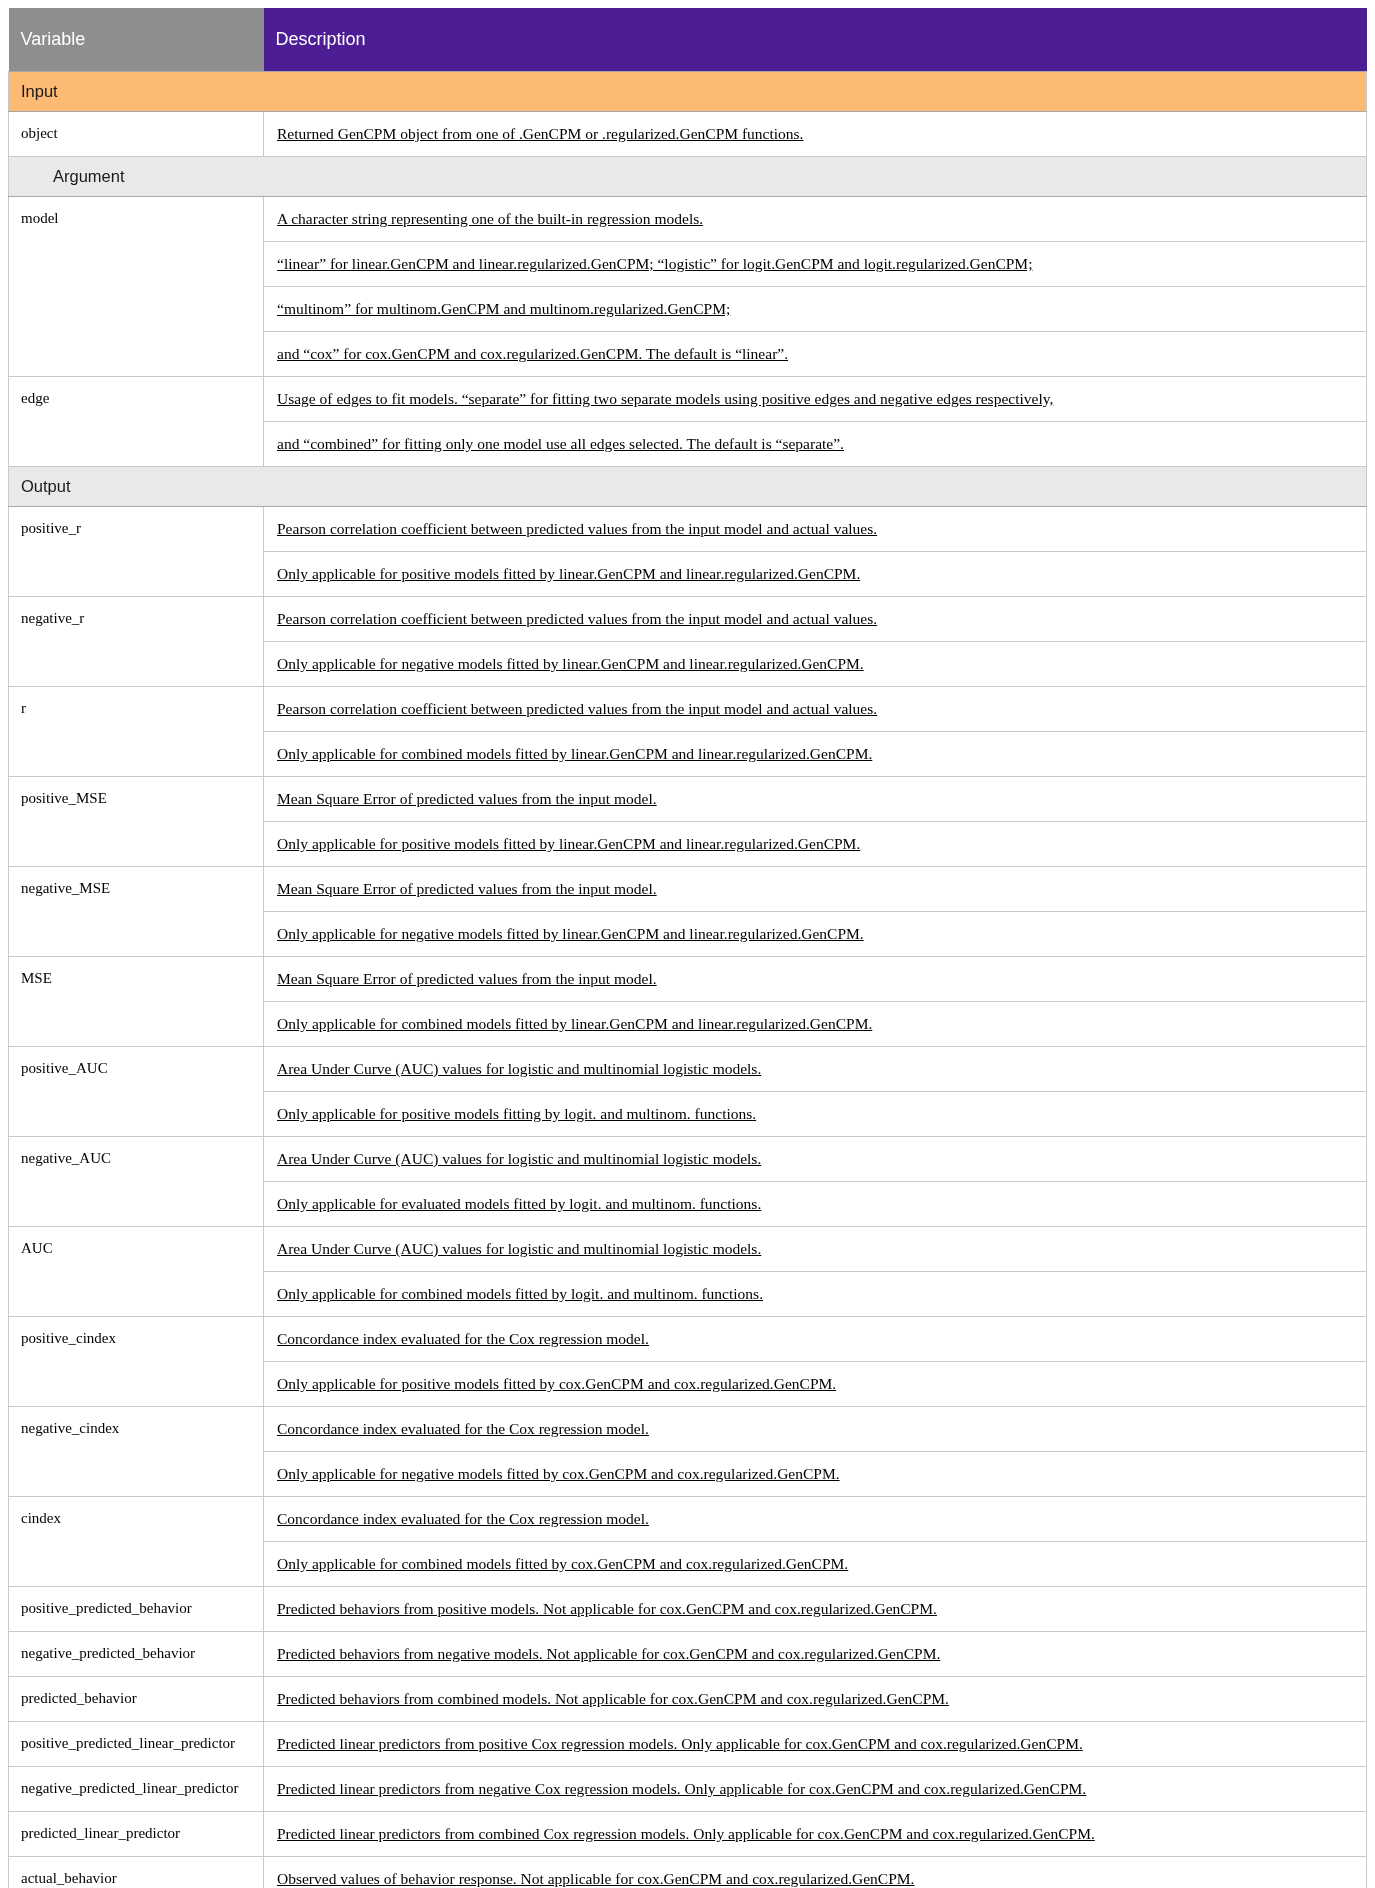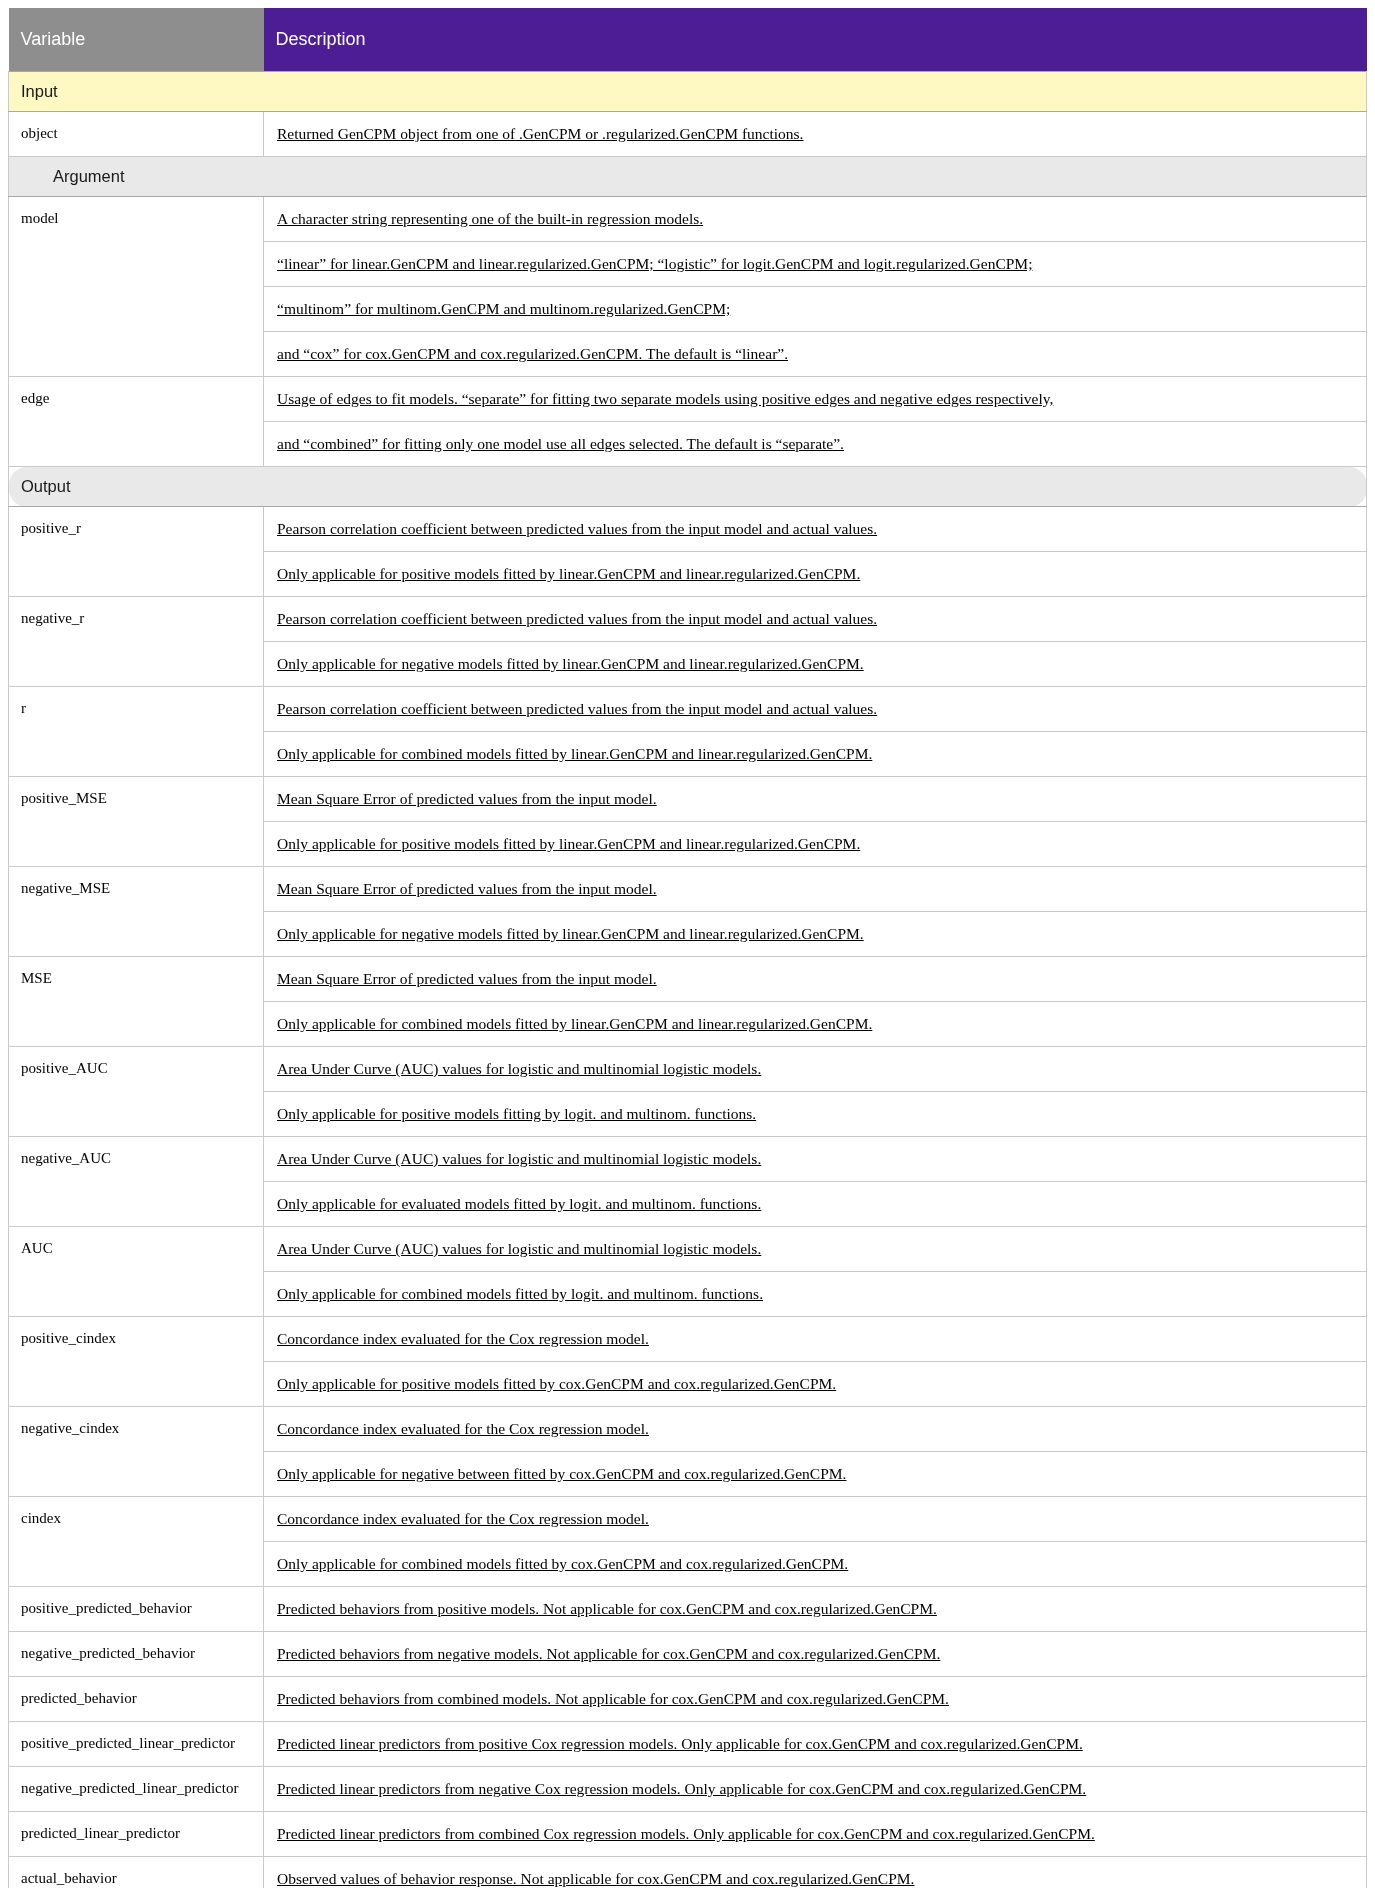--- a/index.html
+++ b/index.html
@@ -71,21 +71,21 @@
       <col class="c-desc">
     </colgroup>
     <thead>
       <tr>
         <th style="background: rgb(142, 142, 142);">Variable</th>
         <th style="background: #4c1d95; margin-top: 17px;">Description</th>
       </tr>
     </thead>
     <tbody>
         <tr class="section-row">
-          <td colspan="2" style="background: #fef9c3;">Input</td>
+          <td colspan="2" style="background: #fdba74;">Input</td>
         </tr>
         <tr>
           <td class="var-cell" rowspan="1">object</td>
           <td class="desc-cell">Returned GenCPM object from one of .GenCPM or .regularized.GenCPM functions.</td>
         </tr>
         <tr class="section-row">
           <td colspan="2" style="background: rgb(233, 233, 233); padding-left: 44px;">Argument</td>
         </tr>
         <tr>
           <td class="var-cell" rowspan="4">model</td>
@@ -101,21 +101,21 @@
           <td class="desc-cell">and “cox” for cox.GenCPM and cox.regularized.GenCPM. The default is “linear”.</td>
         </tr>
         <tr>
           <td class="var-cell" rowspan="2">edge</td>
           <td class="desc-cell">Usage of edges to fit models. “separate” for fitting two separate models using positive edges and negative edges respectively,</td>
         </tr>
         <tr>
           <td class="desc-cell">and “combined” for fitting only one model use all edges selected. The default is “separate”.</td>
         </tr>
         <tr class="section-row">
-          <td colspan="2" style="background: rgb(233, 233, 233); border-radius: 18px;">Output</td>
+          <td colspan="2" style="background: rgb(233, 233, 233);">Output</td>
         </tr>
         <tr>
           <td class="var-cell" rowspan="2">positive_r</td>
           <td class="desc-cell">Pearson correlation coefficient between predicted values from the input model and actual values.</td>
         </tr>
         <tr>
           <td class="desc-cell">Only applicable for positive models fitted by linear.GenCPM and linear.regularized.GenCPM.</td>
         </tr>
         <tr>
           <td class="var-cell" rowspan="2">negative_r</td>
@@ -178,21 +178,21 @@
           <td class="desc-cell">Concordance index evaluated for the Cox regression model.</td>
         </tr>
         <tr>
           <td class="desc-cell">Only applicable for positive models fitted by cox.GenCPM and cox.regularized.GenCPM.</td>
         </tr>
         <tr>
           <td class="var-cell" rowspan="2">negative_cindex</td>
           <td class="desc-cell">Concordance index evaluated for the Cox regression model.</td>
         </tr>
         <tr>
-          <td class="desc-cell">Only applicable for negative between fitted by cox.GenCPM and cox.regularized.GenCPM.</td>
+          <td class="desc-cell">Only applicable for negative models fitted by cox.GenCPM and cox.regularized.GenCPM.</td>
         </tr>
         <tr>
           <td class="var-cell" rowspan="2">cindex</td>
           <td class="desc-cell">Concordance index evaluated for the Cox regression model.</td>
         </tr>
         <tr>
           <td class="desc-cell">Only applicable for combined models fitted by cox.GenCPM and cox.regularized.GenCPM.</td>
         </tr>
         <tr>
           <td class="var-cell" rowspan="1">positive_predicted_behavior</td>

